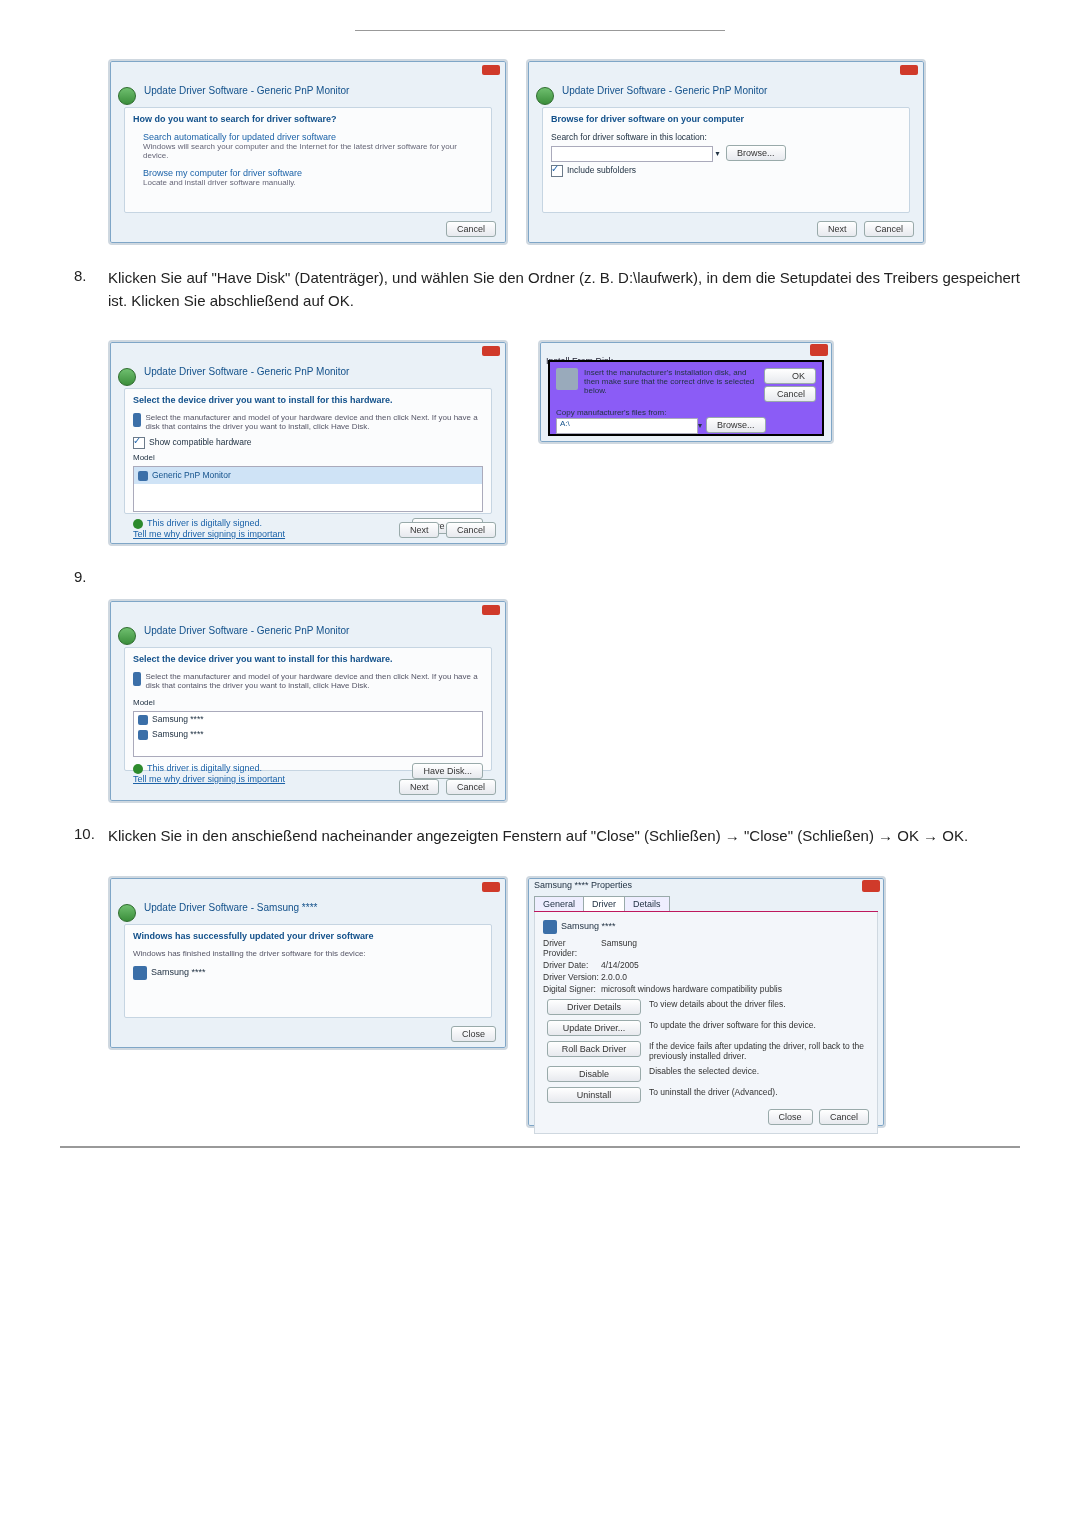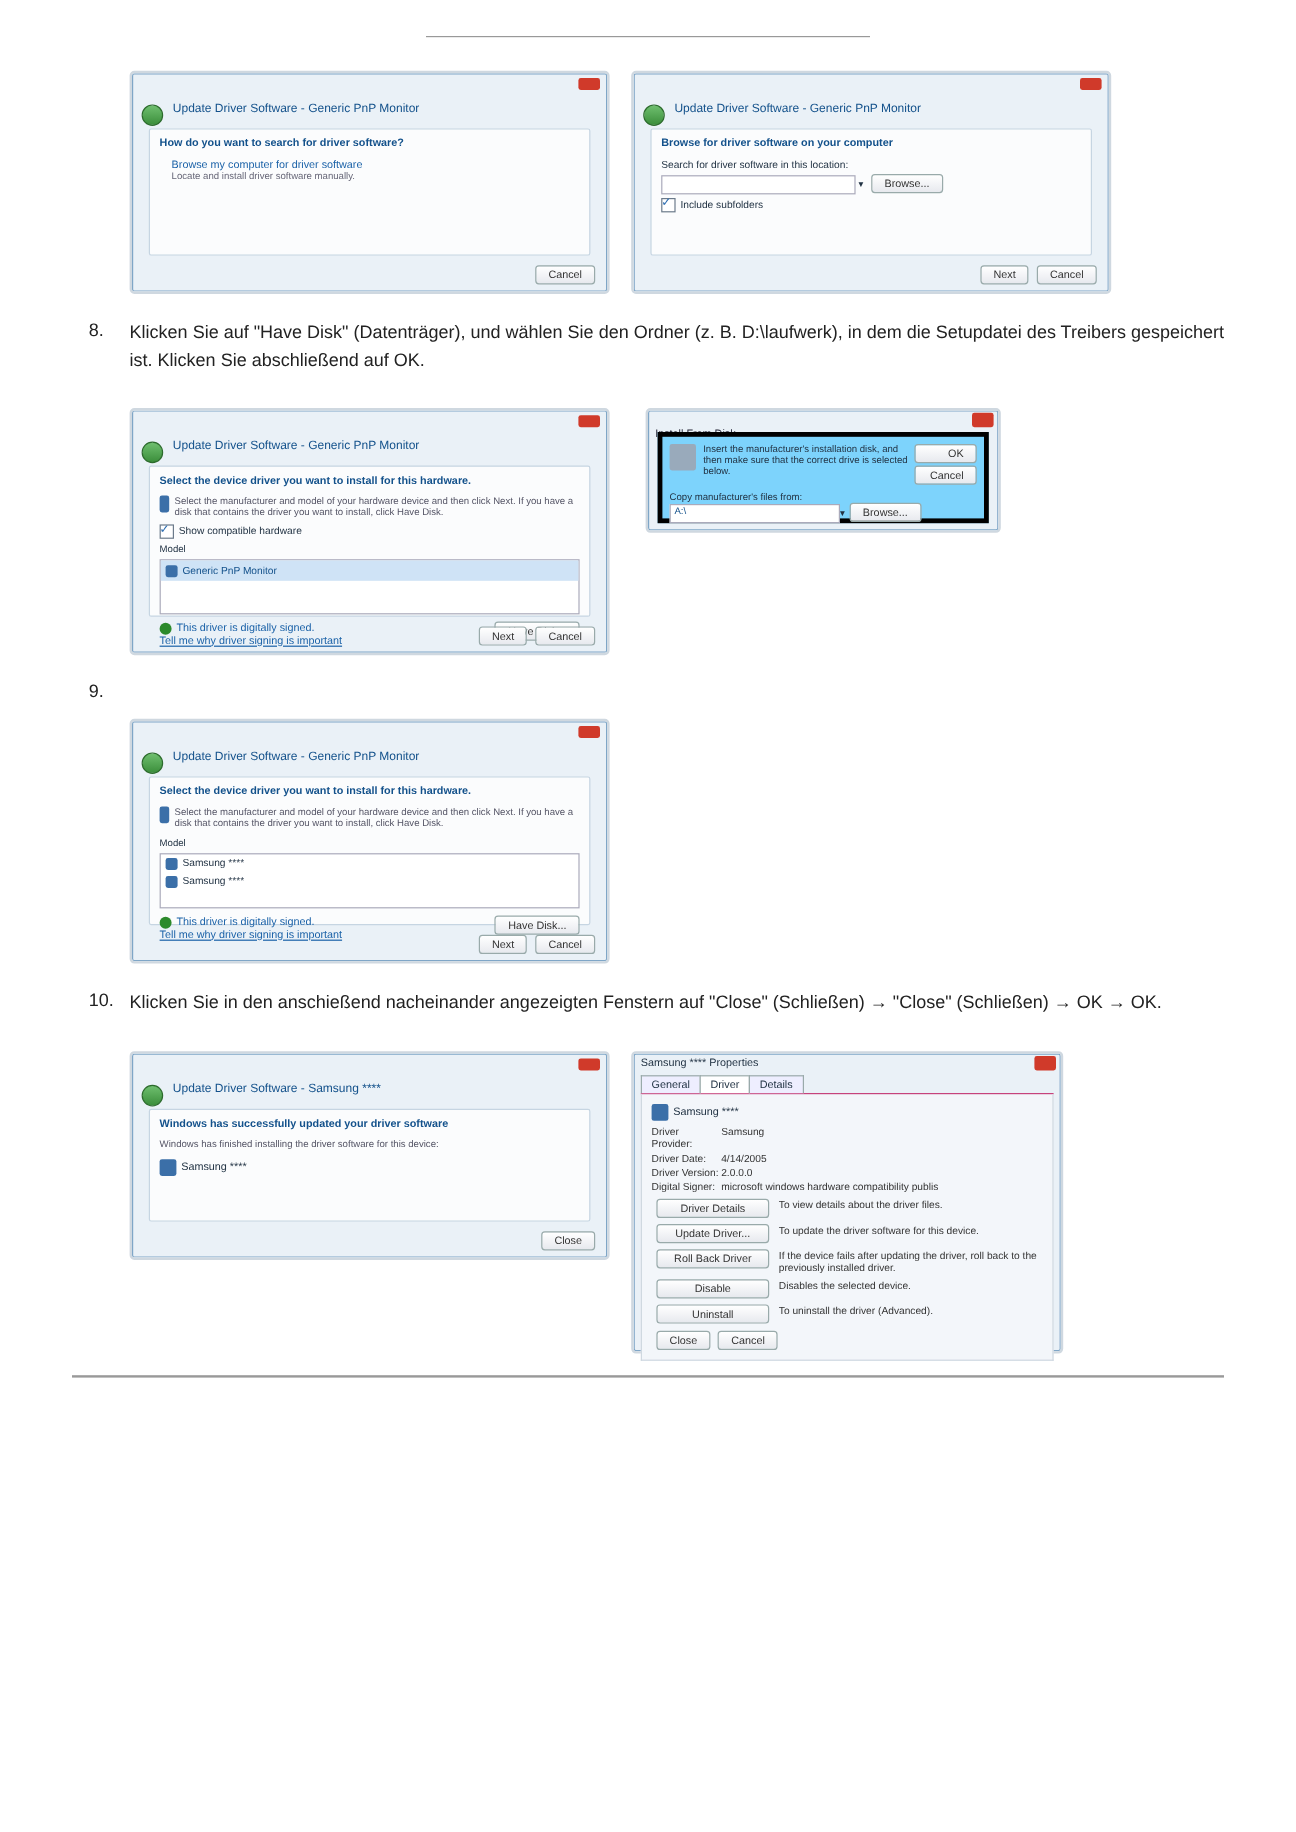--- a/index.html
+++ b/index.html
@@ -52,20 +52,24 @@
 <div class="page-title-underline"></div>
 
 <div class="shots-row">
   <div class="shot shot-wide">
     <span class="redx"></span>
     <span class="bluearrow"></span>
     <span class="shot-head">Update Driver Software - Generic PnP Monitor</span>
     <div class="shot-body">
       <div class="shot-q">How do you want to search for driver software?</div>
       <div class="shot-opt">
+        <div class="l">Search automatically for updated driver software</div>
+        <div class="d">Windows will search your computer and the Internet for the latest driver software for your device.</div>
+      </div>
+      <div class="shot-opt">
         <div class="l">Browse my computer for driver software</div>
         <div class="d">Locate and install driver software manually.</div>
       </div>
     </div>
     <div class="shot-foot"><span class="btn">Cancel</span></div>
   </div>
 
   <div class="shot shot-wide">
     <span class="redx"></span>
     <span class="bluearrow"></span>
@@ -115,21 +119,21 @@
     </div>
     <div class="shot-foot">
       <span class="btn">Next</span>
       <span class="btn">Cancel</span>
     </div>
   </div>
 
   <div class="shot shot-small" style="margin-left:12px">
     <div style="position:absolute;top:14px;left:6px;font-size:9px;color:#223">Install From Disk</div>
     <span style="position:absolute;top:2px;right:4px;width:18px;height:12px;background:#d03a2a;border-radius:2px"></span>
-    <div style="position:absolute;top:18px;left:8px;right:8px;bottom:6px;background:#7dd3fc;border:4px solid #000000;padding:6px;font-size:8px">
+    <div style="position:absolute;top:18px;left:8px;right:8px;bottom:6px;background:#8b5cf6;border:2px solid #000000;padding:6px;font-size:8px">
       <div style="display:flex">
             <span class="disk-ico"></span>
             <span style="flex:1">Insert the manufacturer's installation disk, and then make sure that the correct drive is selected below.</span>
         <span style="width:56px;text-align:right">
           <span class="btn" style="display:block;margin-bottom:2px">OK</span>
           <span class="btn" style="display:block">Cancel</span>
         </span>
       </div>
       <div style="margin-top:6px">Copy manufacturer's files from:</div>
       <div><span class="field" style="width:140px"><span style="font-size:8px;padding-left:3px;color:#13518b">A:\</span></span><span style="font-size:8px">▾</span><span class="btn">Browse...</span></div>
@@ -227,21 +231,21 @@
               <span class="t">If the device fails after updating the driver, roll back to the previously installed driver.</span>
             </div>
         <div class="prop-btn-row">
               <span class="btn">Disable</span>
               <span class="t">Disables the selected device.</span>
             </div>
         <div class="prop-btn-row">
               <span class="btn">Uninstall</span>
               <span class="t">To uninstall the driver (Advanced).</span>
             </div>
-        <div style="margin-top:6px">
+        <div style="text-align:right;margin-top:6px">
           <span class="btn">Close</span>
           <span class="btn">Cancel</span>
         </div>
       </div>
     </div>
   </div>
 </div>
 
 <div class="divider"></div>
 </div>

